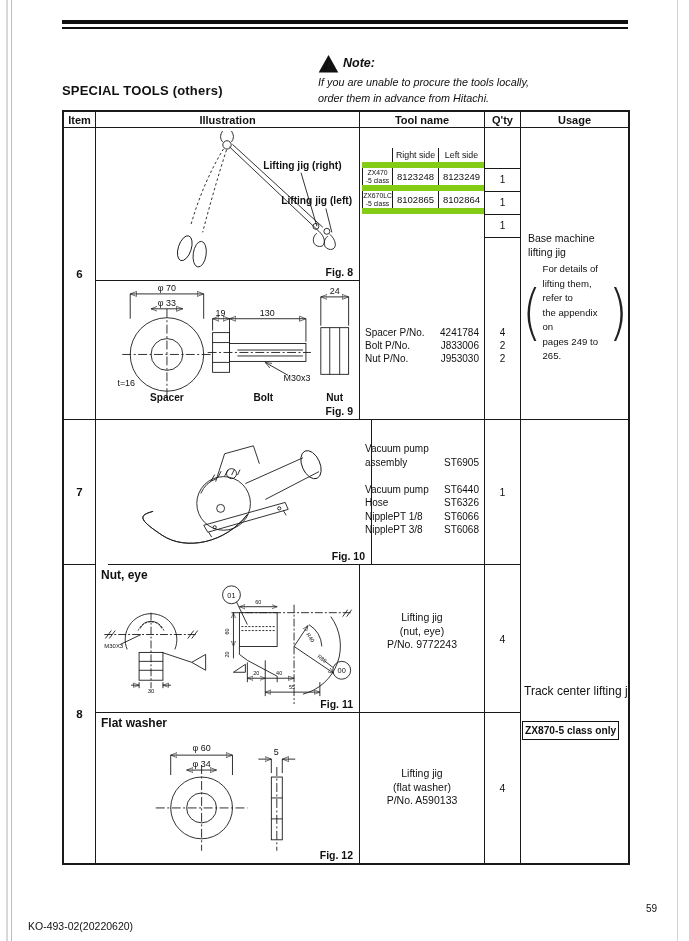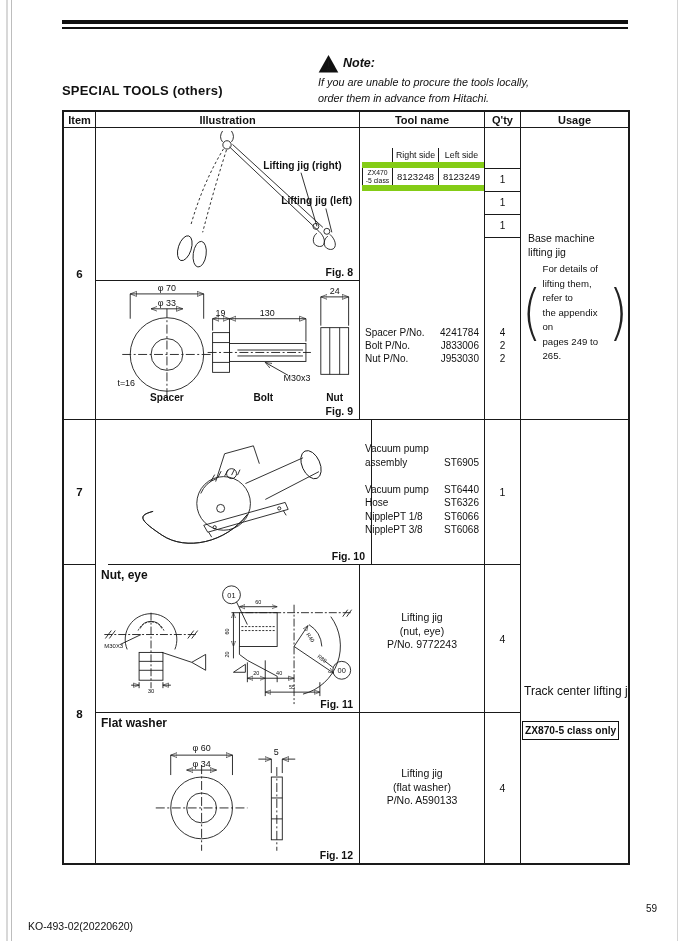--- a/index.html
+++ b/index.html
@@ -162,20 +162,28 @@
           <div class="st-v" style="font-size:8.8px">Left side</div>
         </div>
         <div class="st-r">
           <div class="st-m st-mb">
               <span>ZX470</span>
               <span>-5 class</span>
             </div>
           <div class="st-v">8123248</div>
           <div class="st-v">8123249</div>
         </div>
+        <div class="st-r">
+          <div class="st-m st-mb">
+              <span>ZX670LC</span>
+              <span>-5 class</span>
+            </div>
+          <div class="st-v">8102865</div>
+          <div class="st-v">8102864</div>
+        </div>
       </div>
       <div class="tools" style="top:198px">
         <div class="trow">
             <span>Spacer P/No.</span>
             <span>4241784</span>
           </div>
         <div class="trow">
             <span>Bolt P/No.</span>
             <span>J833006</span>
           </div>

